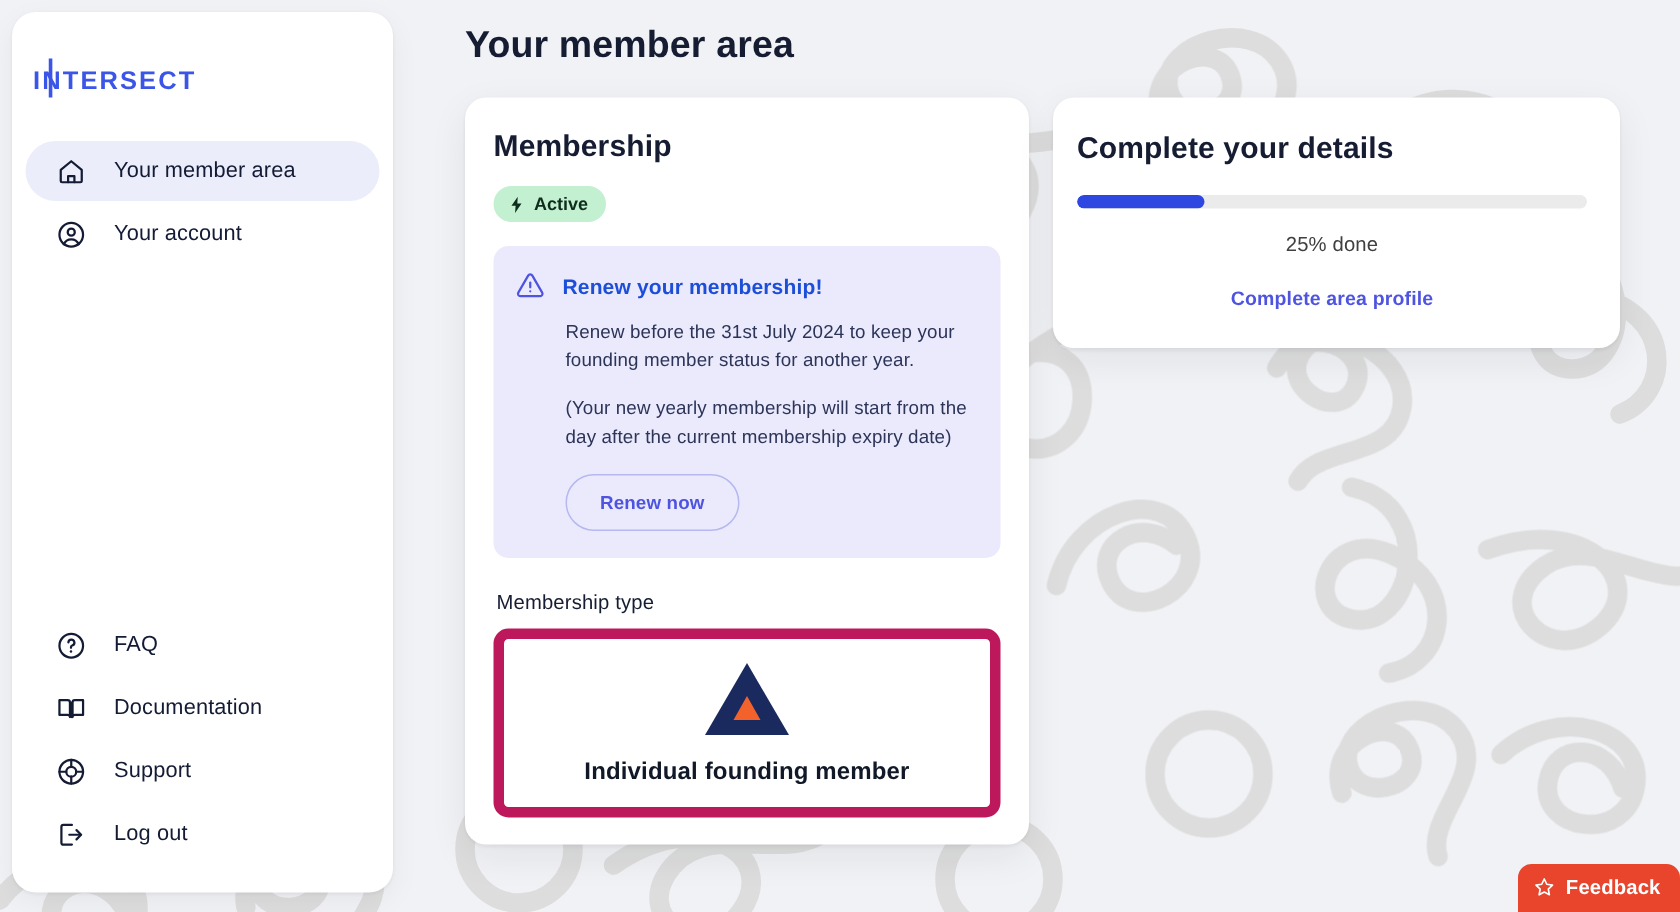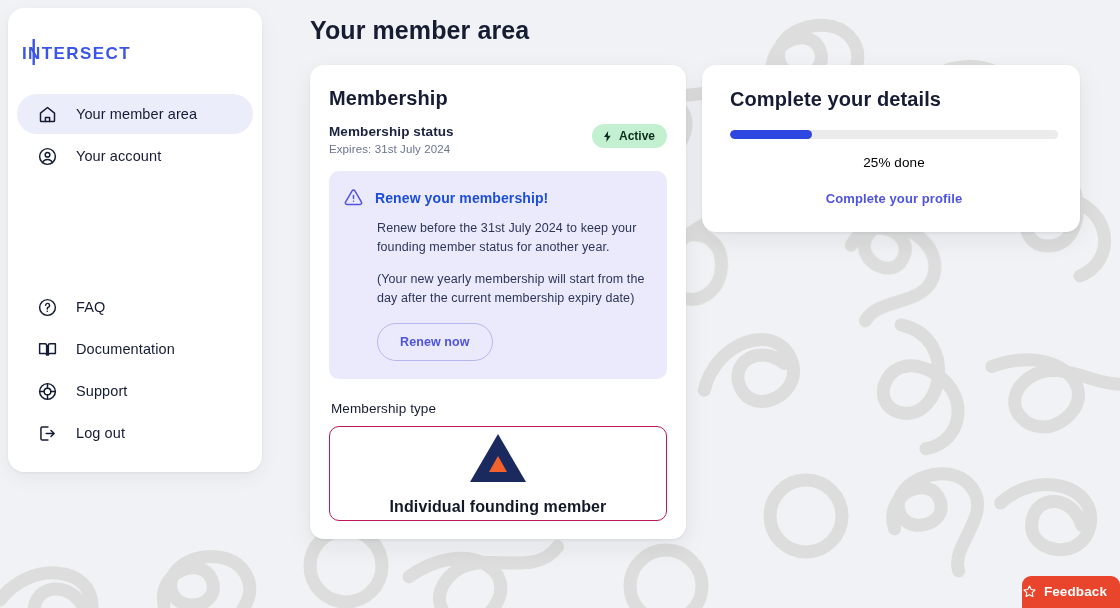--- a/index.html
+++ b/index.html
@@ -37,21 +37,21 @@
   
   .sidebar-col {
     width: 262px;
     flex: 0 0 262px;
     padding: 8px 0 13px 8px;
     height: 608px;
   }
   .sidebar {
     background: #ffffff;
     border-radius: 16px;
-    height: 464px;
+    height: 587px;
     box-shadow: 0 1px 3px rgba(16,24,40,.07), 0 6px 20px rgba(16,24,40,.05);
     display: flex;
     flex-direction: column;
     padding: 24px 0 0 0;
     overflow: hidden;
   }
 
   .logo {
     padding: 0 0 0 14px;
     height: 40px;
@@ -208,23 +208,23 @@
   }
 
   
   .type-label {
     font-size: 13.5px;
     color: #161d32;
     letter-spacing: .1px;
     margin: 22px 0 10px 2px;
   }
   .type-box {
-    border: 1px solid #be185d;
+    border: 7px solid #be185d;
     border-radius: 10px;
-    height: 95px;
+    height: 126px;
     display: flex;
     flex-direction: column;
     align-items: center;
     justify-content: center;
     gap: 14px;
   }
   .type-name {
     font-size: 16px;
     font-weight: bold;
     color: #111827;
@@ -240,21 +240,21 @@
     color: #4e54e0;
     text-decoration: none;
     letter-spacing: .1px;
     cursor: pointer;
   }
 
   
   .details-card {
     width: 378px;
     flex: 0 0 378px;
-    padding: 23px 22px 26px 28px;
+    padding: 23px 22px 26px 16px;
   }
   .d-title {
     font-size: 20px;
     color: #161d32;
     letter-spacing: .1px;
     margin-bottom: 19px;
   }
   .progress-track {
     height: 9px;
     border-radius: 5px;
@@ -262,21 +262,21 @@
     overflow: hidden;
   }
   .progress-fill {
     height: 100%;
     border-radius: 5px;
     background: #2d47e0;
   }
   .progress-text {
     text-align: center;
     font-size: 13.5px;
-    color: #000000;
+    color: #404040;
     letter-spacing: .1px;
     margin-top: 16px;
   }
   .profile-link {
     display: block;
     text-align: center;
     margin-top: 21px;
     font-size: 13px;
     font-weight: bold;
     color: #4e54e0;
@@ -295,21 +295,21 @@
     align-items: flex-start;
     gap: 7px;
     background: #e8452c;
     color: #fff;
     font-size: 13.5px;
     font-weight: bold;
     letter-spacing: .1px;
     border: none;
     font-family: inherit;
     border-radius: 9px 9px 0 0;
-    padding: 8px 13px 9px 0;
+    padding: 8px 13px 9px 10px;
     cursor: pointer;
   }
 </style>
 </head>
 <body>
 
 <div id="bg-pattern">
   <svg viewBox="0 0 1120 608" preserveAspectRatio="xMidYMid slice" aria-hidden="true">
     <defs>
       <g id="sq">
@@ -433,24 +433,20 @@
 
     <h1 class="page-title">Your member area</h1>
 
     <div class="cards-row">
 
       <section class="card membership-card">
 
         <h2 class="m-title">Membership</h2>
 
         <div class="status-row">
-          <div>
-            <div class="status-label">Membership status</div>
-            <div class="status-expires">Expires: 31st July 2024</div>
-          </div>
           <div class="badge">
             <svg width="13" height="13" viewBox="0 0 24 24" fill="#0f2d1c">
               <path d="M13.2 2 5.5 13.1h5.1L9.9 22l8-11.4h-5.2z"></path>
             </svg>
             <span>Active</span>
           </div>
         </div>
 
         <div class="alert">
           <div class="alert-head">
@@ -481,21 +477,21 @@
 
       <section class="card details-card">
         <h2 class="d-title">Complete your details</h2>
 
         <div class="progress-track">
           <div class="progress-fill" id="progress-fill" style="width: 25%; background: rgb(45, 71, 224);"></div>
         </div>
 
         <div class="progress-text">25% done</div>
 
-        <a class="profile-link">Complete your profile</a>
+        <a class="profile-link">Complete area profile</a>
       </section>
 
     </div>
   </div>
 
   <button class="feedback-btn">
     <svg width="15" height="15" viewBox="0 0 24 24" fill="none" stroke="#ffffff" stroke-width="1.8" stroke-linejoin="round">
       <path d="M12 3.2l2.7 5.6 6.1.85-4.45 4.25 1.1 6.1L12 17.1 6.55 20l1.1-6.1L3.2 9.65l6.1-.85z"></path>
     </svg>
     <span>Feedback</span>

